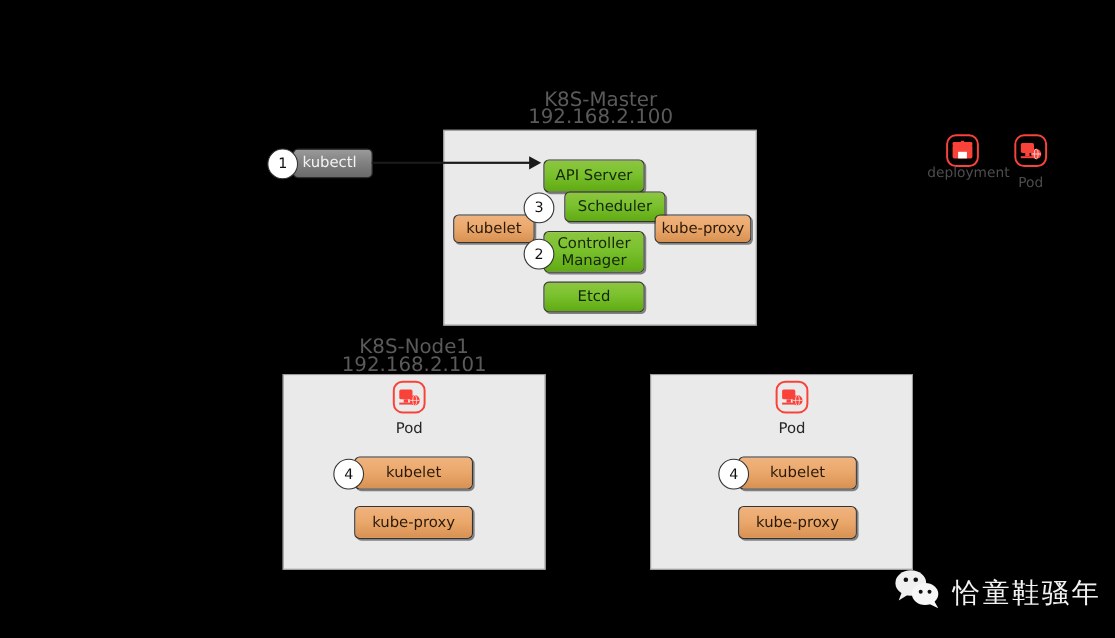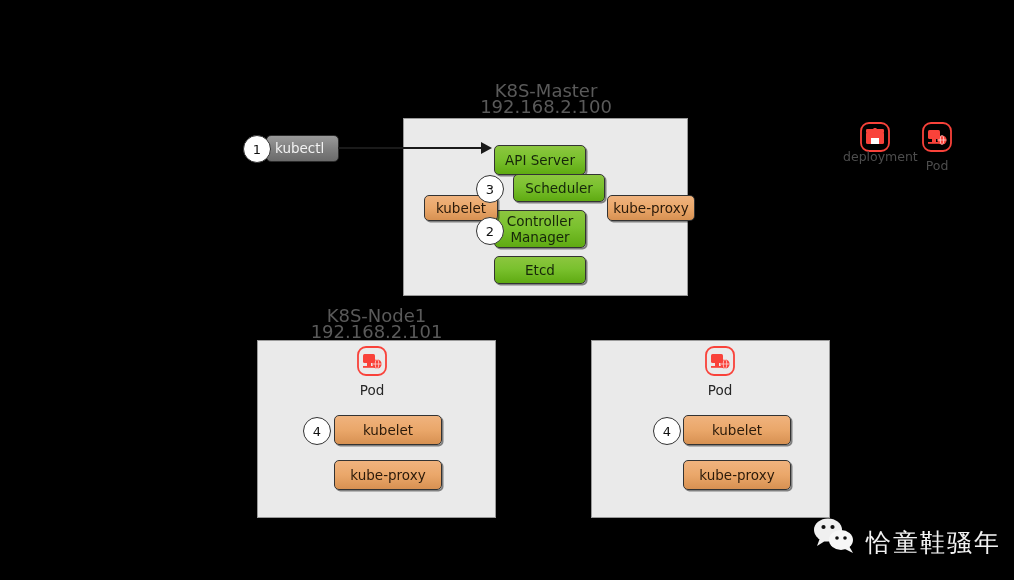--- a/index.html
+++ b/index.html
@@ -52,21 +52,20 @@
     border: 1.5px solid #333333;
     box-shadow: 1.5px 1.5px 0 rgba(0,0,0,0.45);
   }
   .green {
     background: linear-gradient(180deg, #8cc63f 0%, #7ac12e 45%, #5faa12 100%);
     color: #16260a;
   }
   .orange {
     background: linear-gradient(180deg, #f0b37e 0%, #eaa76a 50%, #d79152 100%);
     color: #2b1a0a;
-    margin-left: 12px;
   }
   .gray {
     background: linear-gradient(180deg, #9a9a9a 0%, #808080 50%, #6a6a6a 100%);
     color: #f2f2f2;
     border: 1.5px solid #2b2b2b;
   }
 
   
   .step {
     position: absolute;
@@ -258,21 +257,21 @@
       <rect x="7" y="9" width="12" height="9" rx="1.5" ry="1.5" fill="#f9423a"></rect>
       <rect x="11" y="18" width="4" height="3" fill="#f9423a"></rect>
       <rect x="7" y="21" width="12" height="1.8" fill="#f9423a"></rect>
       <circle cx="21" cy="19" r="4.6" fill="#f9423a"></circle>
       <ellipse cx="21" cy="19" rx="1.8" ry="4.6" fill="none" stroke="#ffffff" stroke-width="0.7" opacity="0.85"></ellipse>
       <line x1="16.6" y1="19" x2="25.4" y2="19" stroke="#ffffff" stroke-width="0.7" opacity="0.85"></line>
     </svg>
   </div>
   <div class="ilabel" style="left:907px; top:159px; width:60px;">Pod</div>
 
-  <div id="watermark" style="left:812px; top:517px;align-items:flex-end;">
+  <div id="watermark" style="left:812px; top:517px;">
     <span style="display:inline-block;">
       <svg width="44" height="38" viewBox="0 0 44 38">
         <ellipse cx="16" cy="13" rx="14" ry="11.5" fill="#f0f0f0"></ellipse>
         <polygon points="8,21 5,29 13,24" fill="#f0f0f0"></polygon>
         <circle cx="11.5" cy="10" r="2.1" fill="#111111"></circle>
         <circle cx="20.5" cy="10" r="2.1" fill="#111111"></circle>
         <ellipse cx="29" cy="23" rx="12" ry="10" fill="#f7f7f7"></ellipse>
         <polygon points="37,29 41,36 33,32" fill="#f7f7f7"></polygon>
         <circle cx="25" cy="21" r="1.8" fill="#111111"></circle>
         <circle cx="33" cy="21" r="1.8" fill="#111111"></circle>

